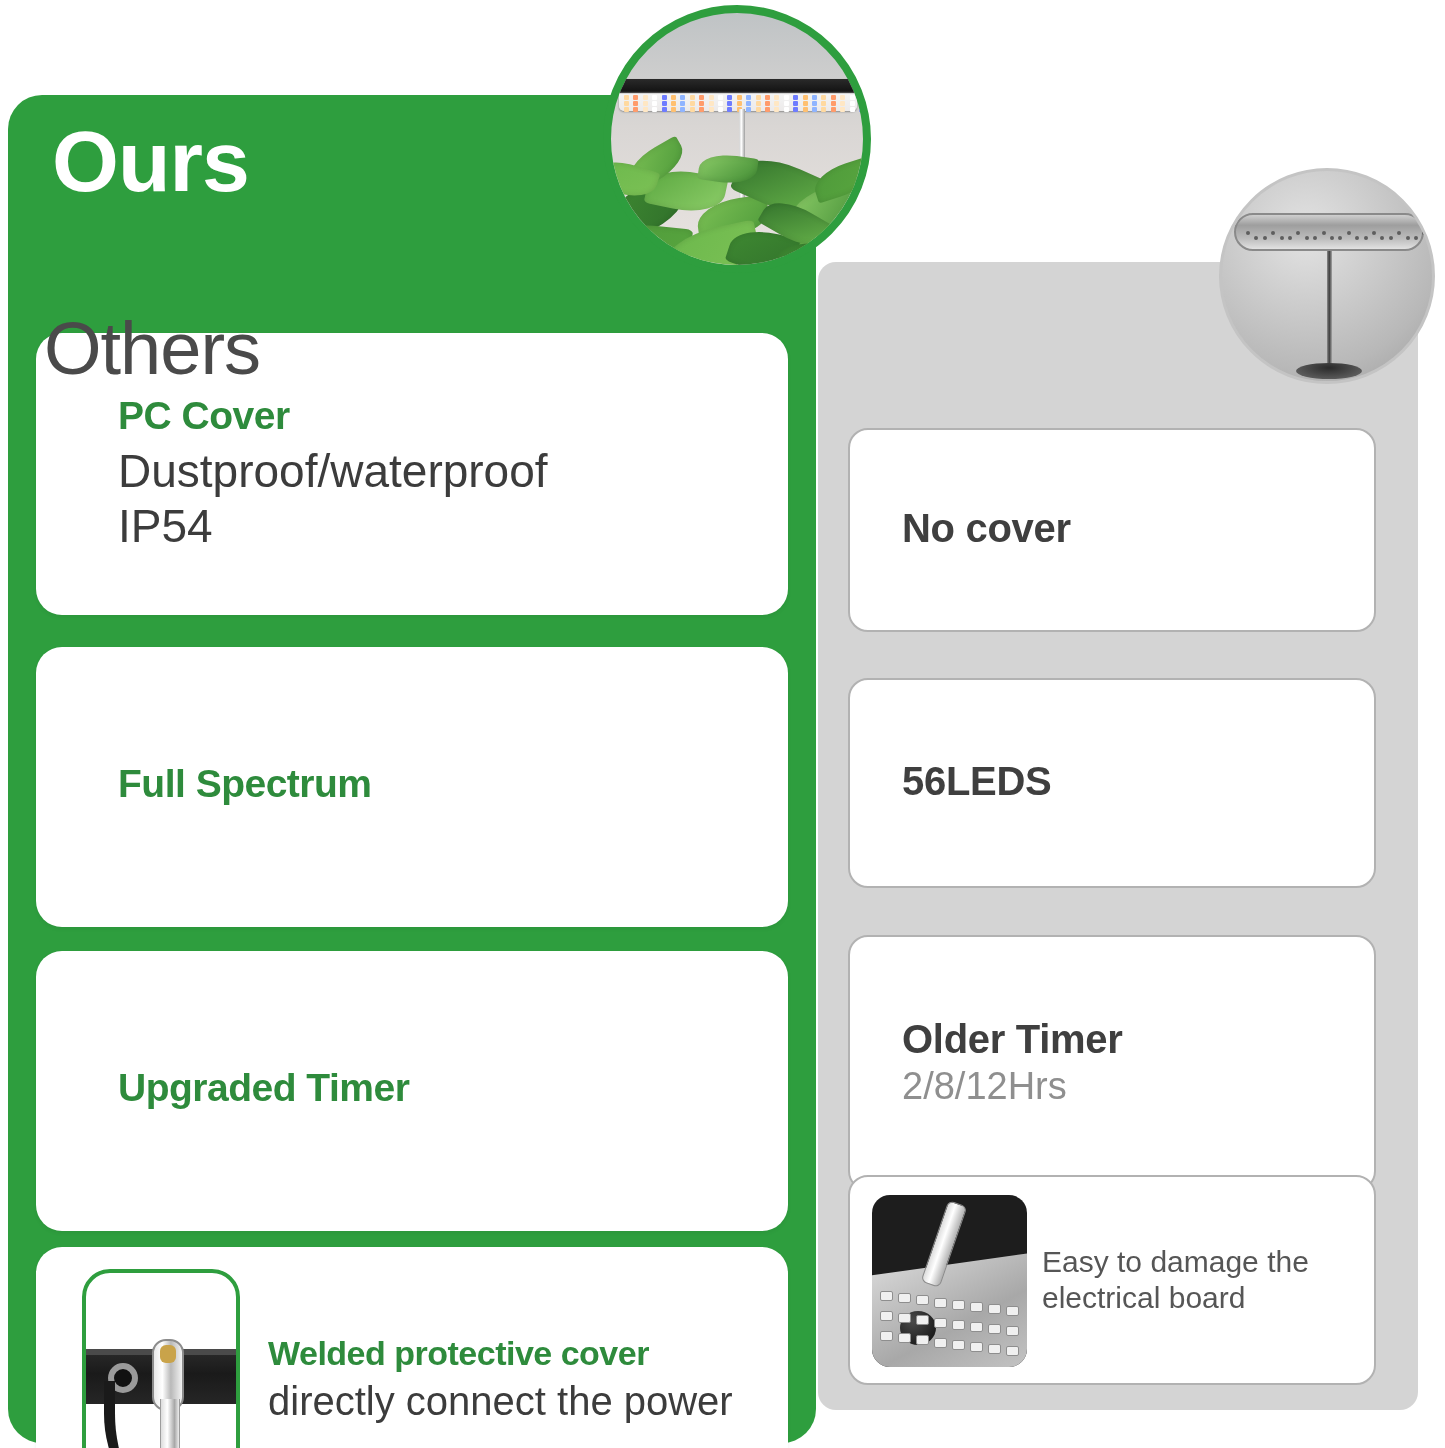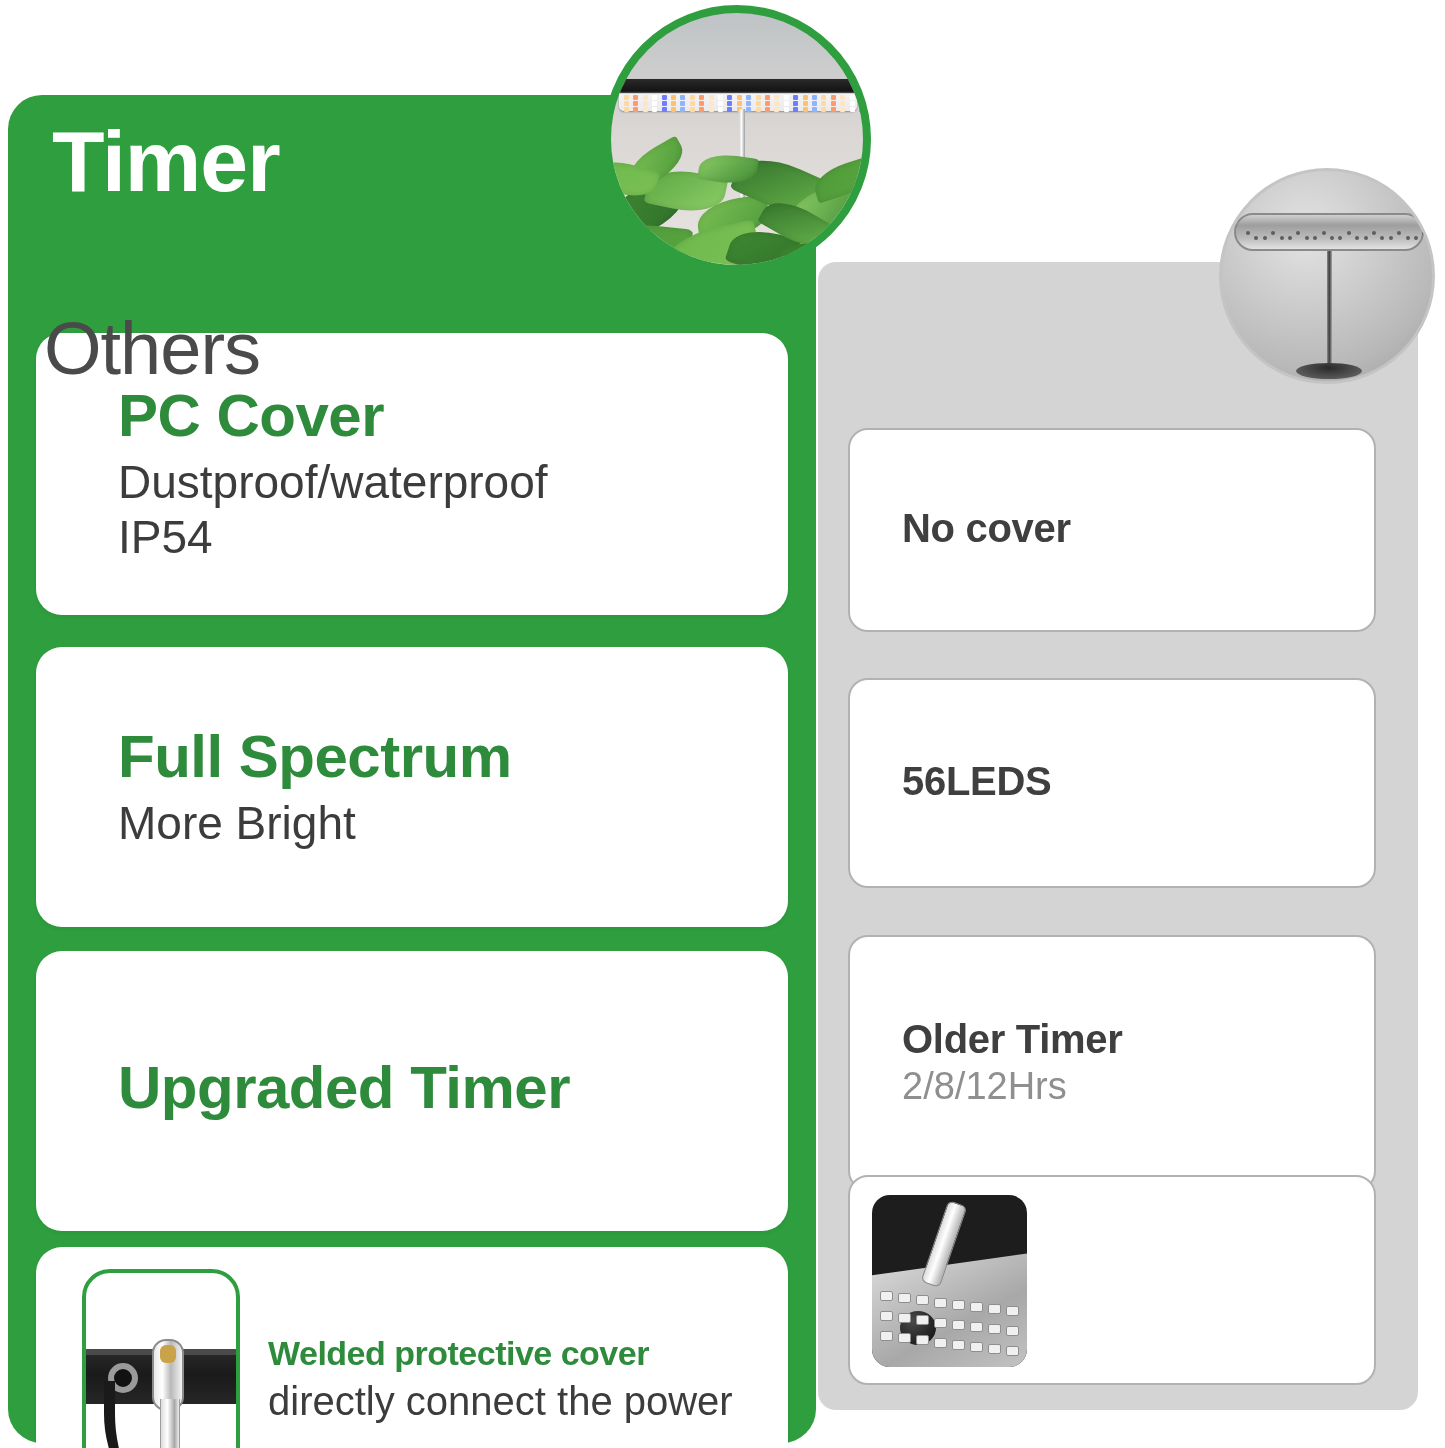--- a/index.html
+++ b/index.html
@@ -55,21 +55,21 @@
   .ours-card-inner {
     position: absolute;
     left: 82px;
     right: 28px;
     top: 50%;
     transform: translateY(-50%);
   }
   .ours-h {
     color: #2E8B3C;
     font-weight: bold;
-    font-size: 60px;
+    font-size: 39px;
     line-height: 1.12;
     margin: 0 0 6px 0;
     letter-spacing: -0.5px;
   }
   .ours-sub {
     color: #3c3c3c;
     font-size: 46px;
     line-height: 1.2;
     margin: 0;
     font-weight: normal;
@@ -381,21 +381,20 @@
   <div class="ours-card c1">
     <div class="ours-card-inner">
       <div class="ours-h">PC Cover</div>
       <div class="ours-sub">Dustproof/waterproof<br>IP54</div>
     </div>
   </div>
 
   <div class="ours-card c2">
     <div class="ours-card-inner">
       <div class="ours-h">Full Spectrum</div>
-      <div class="ours-sub">More Bright</div>
     </div>
   </div>
 
   <div class="ours-card c3">
     <div class="ours-card-inner">
       <div class="ours-h">Upgraded Timer</div>
     </div>
   </div>
 
   <div class="ours-card c4">
@@ -407,21 +406,21 @@
       <div class="pole"></div>
     </div>
     <div class="ours-card-inner">
       <div class="ours-h">Welded protective cover</div>
       <div class="ours-sub">directly connect the power</div>
     </div>
   </div>
 
 </div>
 
-<div class="ours-title">Timer</div>
+<div class="ours-title">Ours</div>
 
 <div class="others-panel">
 
   <div class="others-card g1">
     <div class="others-card-inner">
       <div class="others-h">No cover</div>
       <div class="others-sub"></div>
     </div>
   </div>
 
@@ -462,20 +461,21 @@
         <div class="led" style="left: 8px; top: 136px;"></div>
         <div class="led" style="left: 26px; top: 138.2px;"></div>
         <div class="led" style="left: 44px; top: 140.4px;"></div>
         <div class="led" style="left: 62px; top: 142.6px;"></div>
         <div class="led" style="left: 80px; top: 144.8px;"></div>
         <div class="led" style="left: 98px; top: 147px;"></div>
         <div class="led" style="left: 116px; top: 149.2px;"></div>
         <div class="led" style="left: 134px; top: 151.4px;"></div>
       </div>
     <div class="others-card-inner">
+      <div class="others-sub">Easy to damage the electrical board</div>
     </div>
   </div>
 
 </div>
 
 <div class="others-title">Others</div>
 
 <div class="circle-photo ours-photo">
   <div class="lamp-bar">
       <div class="diode" style="left: 5px; top: 16px; background: rgb(255, 217, 160);"></div>

